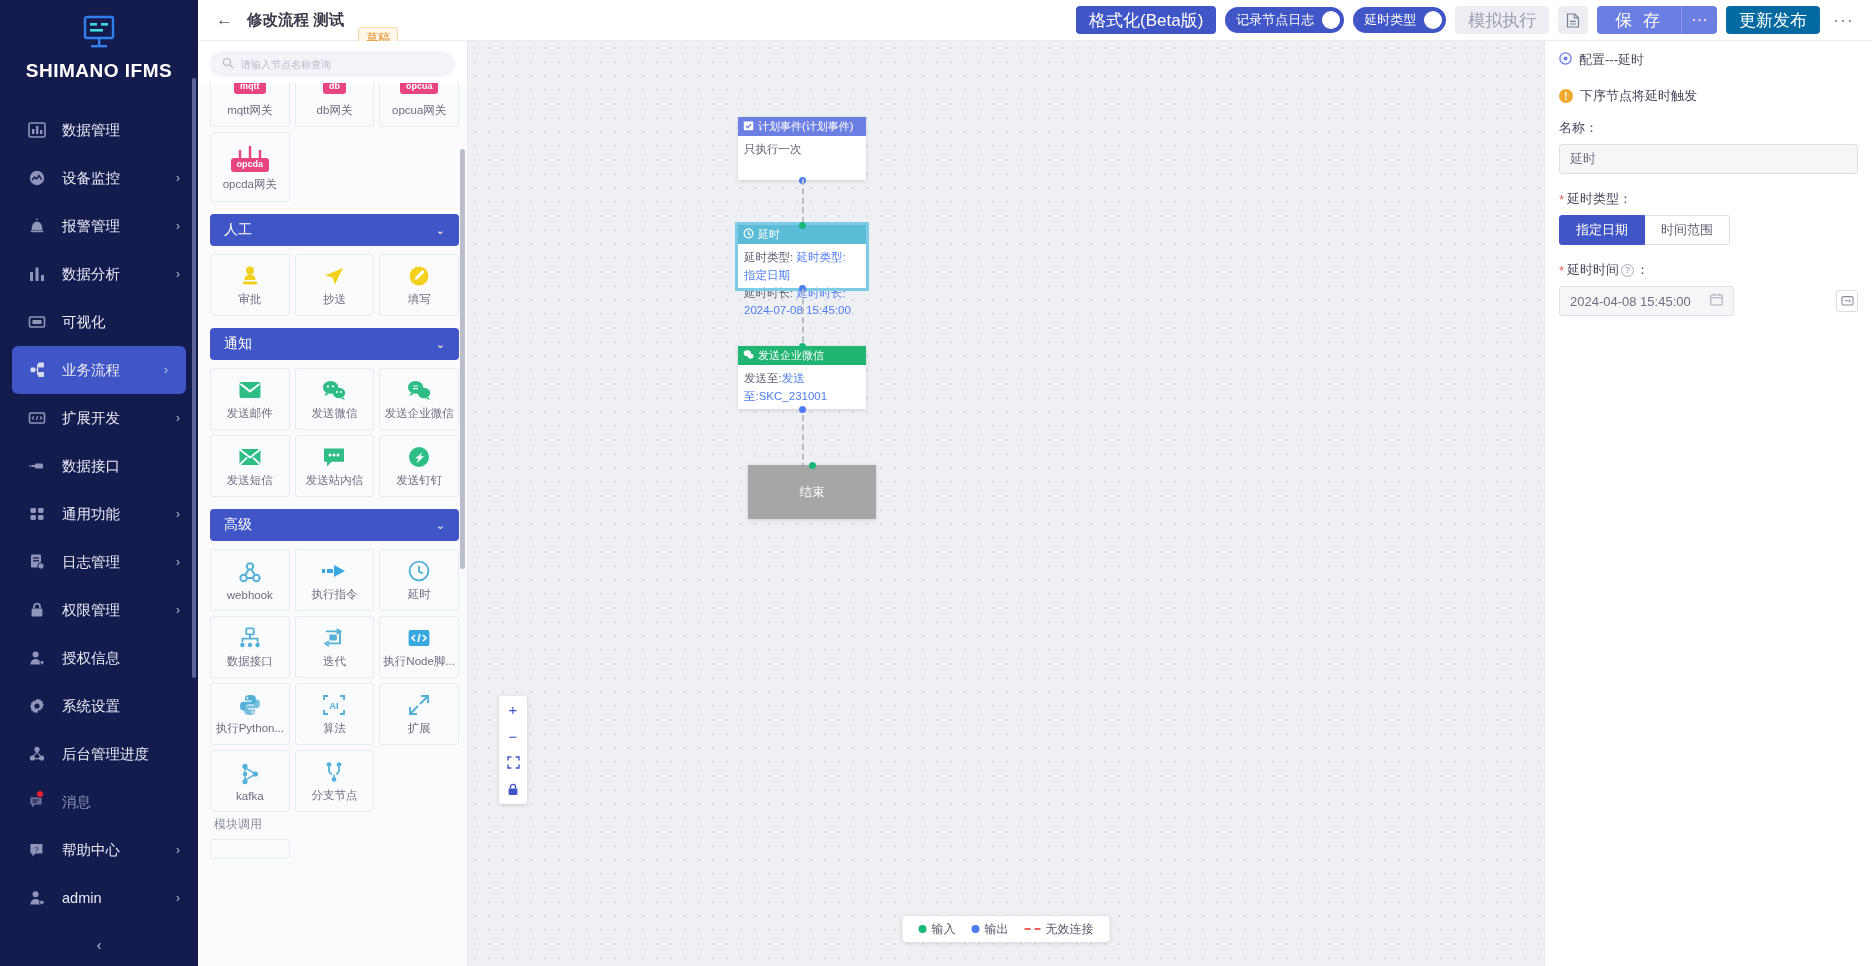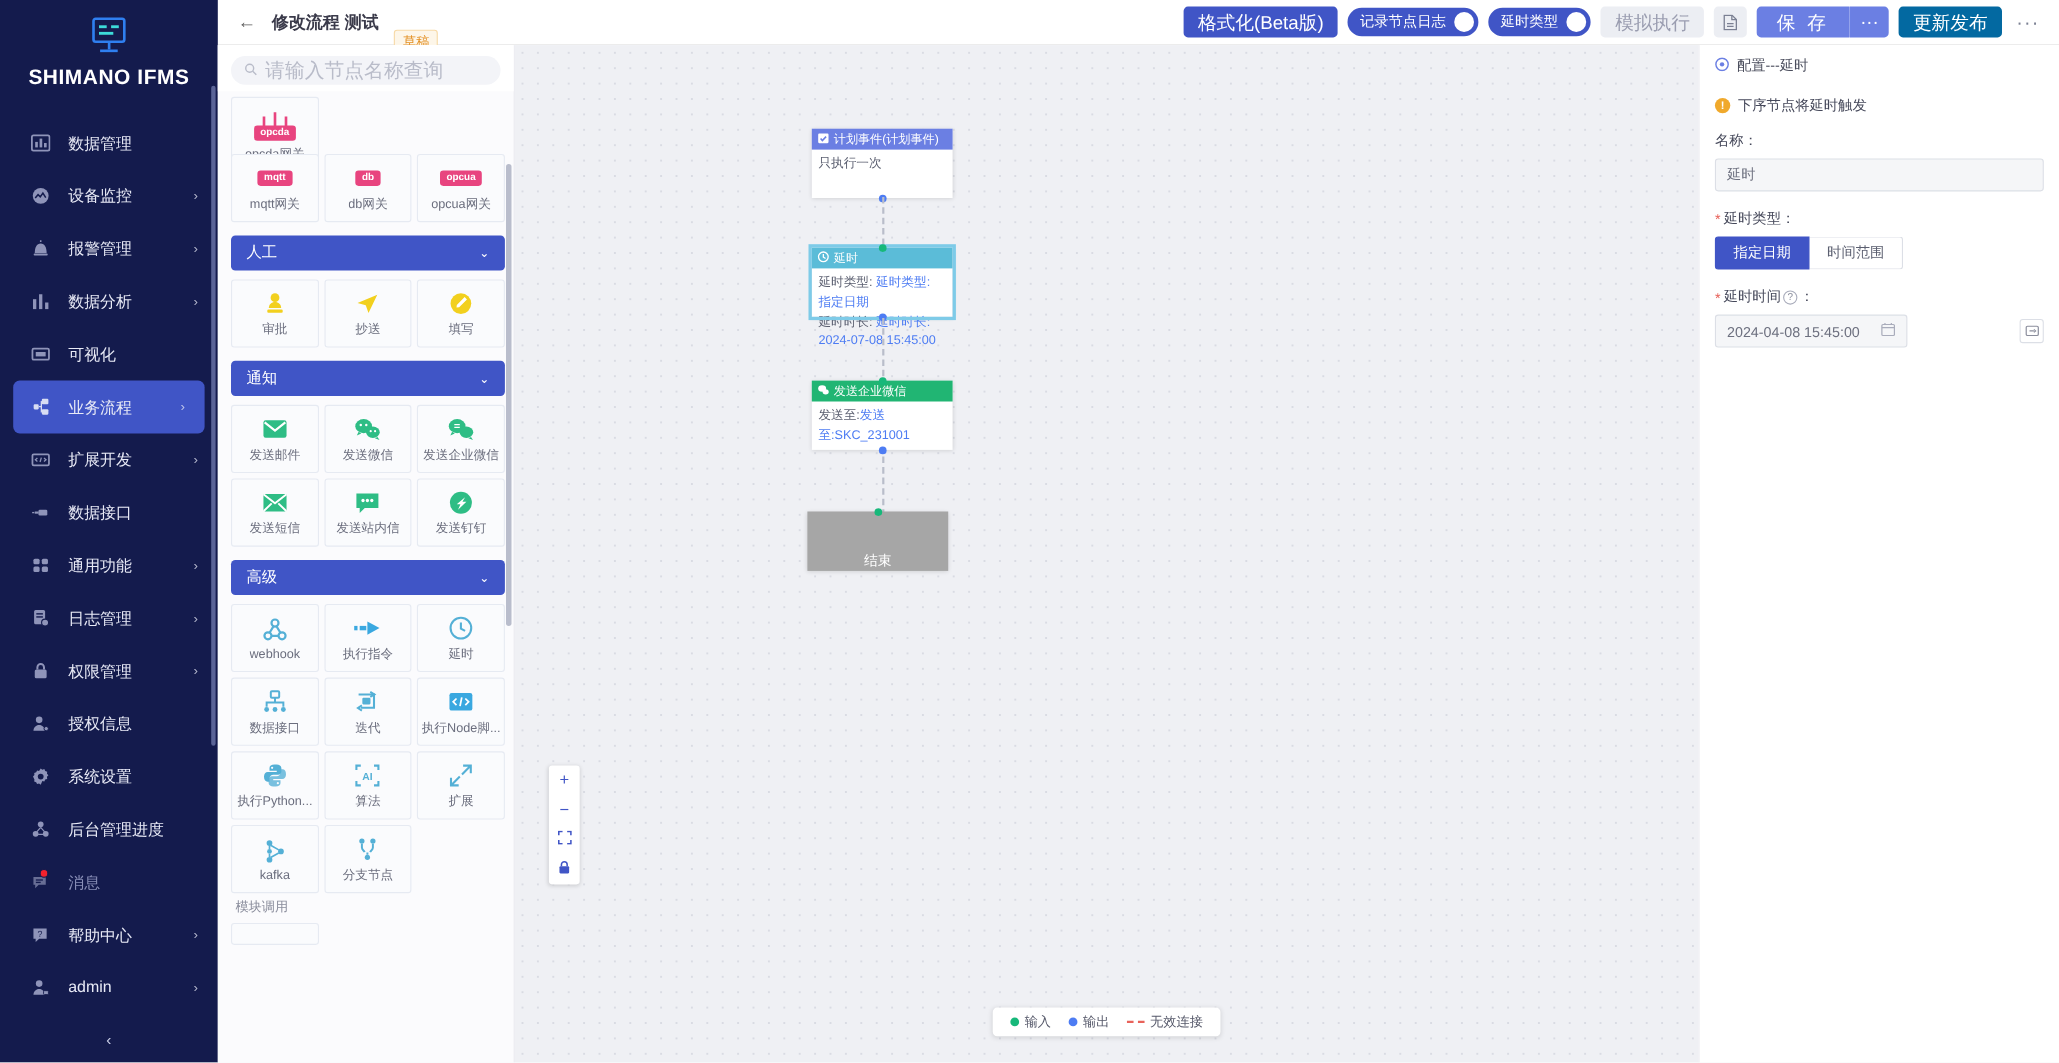--- a/index.html
+++ b/index.html
@@ -60,21 +60,21 @@
   
   .body-row { flex:1 1 auto; display:flex; min-height:0; }
 
   
   .palette { width:270px; flex:0 0 270px; background:#fbfbfd; position:relative;
              display:flex; flex-direction:column; border-right:1px solid #e9e9ef; }
   .search-wrap { padding:10px 12px 6px; background:#fff; }
   .search-box { height:26px; background:#f3f4f8; border-radius:13px; display:flex;
                 align-items:center; padding:0 12px; }
   .search-box svg { flex:0 0 12px; margin-right:7px; }
-  .search-box input { border:0; background:transparent; outline:none; font-size:18px;
+  .search-box input { border:0; background:transparent; outline:none; font-size:10px;
                       color:#555; width:100%; font-family:inherit; }
   .search-box input::placeholder { color:#b9bcc9; }
   .pal-scroll { flex:1 1 auto; overflow:hidden; position:relative; padding:0 8px 4px 12px; }
   .cat-head { background:#4055c6; color:#fff; height:32px; border-radius:4px; display:flex;
               align-items:center; padding:0 14px; font-size:14px; margin:12px 0 8px;
               cursor:pointer; }
   .cat-head .cv { margin-left:auto; font-size:11px; }
   .grid3 { display:grid; grid-template-columns:repeat(3,1fr); gap:5px; }
   .ncard { background:#fafbfd; border:1px solid #e6eaf2; border-radius:3px; height:62px;
            display:flex; flex-direction:column; align-items:center; justify-content:center;
@@ -426,49 +426,49 @@
             <span><svg width="12" height="12" viewBox="0 0 12 12">
                   <circle cx="5" cy="5" r="3.6" fill="none" stroke="#b9bcc9" stroke-width="1.3"></circle>
                   <path d="M7.8 7.8L11 11" stroke="#b9bcc9" stroke-width="1.3"></path>
                 </svg></span>
             <input placeholder="请输入节点名称查询" style="">
           </div>
         </div>
 
         <div class="pal-scroll">
 
+          <div class="grid3" style="margin-top:-18px">
+            <div class="ncard">
+              <div class="nic">
+                  <span class="gw-chip">mqtt</span>
+                </div>
+              <div class="nlb">mqtt网关</div>
+            </div>
+            <div class="ncard">
+              <div class="nic">
+                  <span class="gw-chip">db</span>
+                </div>
+              <div class="nlb">db网关</div>
+            </div>
+            <div class="ncard">
+              <div class="nic">
+                  <span class="gw-chip">opcua</span>
+                </div>
+              <div class="nlb">opcua网关</div>
+            </div>
+          </div>
           <div class="grid3" style="margin-top:5px">
             <div class="ncard" style="height:70px">
               <div class="nic" style="height:32px;flex-direction:column">
                 <svg width="34" height="17" viewBox="0 0 34 17">
                     <path d="M7 15V6M17 15V2M27 15V6" stroke="#e8447f" stroke-width="2.4"></path>
                   </svg>
                 <span class="gw-chip" style="margin-top:-3px">opcda</span>
               </div>
               <div class="nlb">opcda网关</div>
-            </div>
-          </div>
-          <div class="grid3" style="margin-top:-18px">
-            <div class="ncard">
-              <div class="nic">
-                  <span class="gw-chip">mqtt</span>
-                </div>
-              <div class="nlb">mqtt网关</div>
-            </div>
-            <div class="ncard">
-              <div class="nic">
-                  <span class="gw-chip">db</span>
-                </div>
-              <div class="nlb">db网关</div>
-            </div>
-            <div class="ncard">
-              <div class="nic">
-                  <span class="gw-chip">opcua</span>
-                </div>
-              <div class="nlb">opcua网关</div>
             </div>
           </div>
 
           <div class="cat-head">
             <span>人工</span>
             <span class="cv">⌄</span>
           </div>
           <div class="grid3">
             <div class="ncard">
               <div class="nic">
@@ -742,21 +742,21 @@
           </div>
           <div class="nbody" style="height:44px">
             <div><span style="color:#5b5f70">发送至:</span><span style="color:#4d7cf3">发送至:SKC_231001</span></div>
           </div>
           <span class="port in"></span>
           <span class="port out"></span>
         </div>
 
         <div class="edge" style="left:334px; top:374px; height:54px;"></div>
 
-        <div class="end-node" style="left:266px; top:424px;align-items:flex-end;">
+        <div class="end-node" style="left:280px; top:424px;">
           <span class="port in"></span>
           <span>结束</span>
         </div>
 
         <div class="zoomctl">
           <div>
               <span>+</span>
             </div>
           <div>
               <span>−</span>

